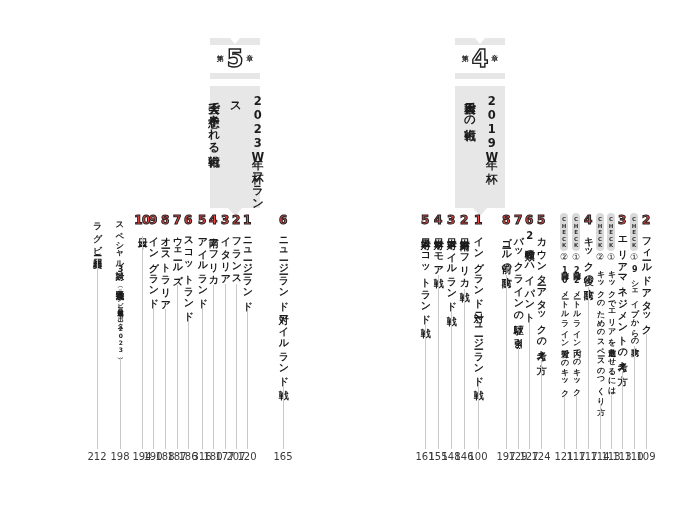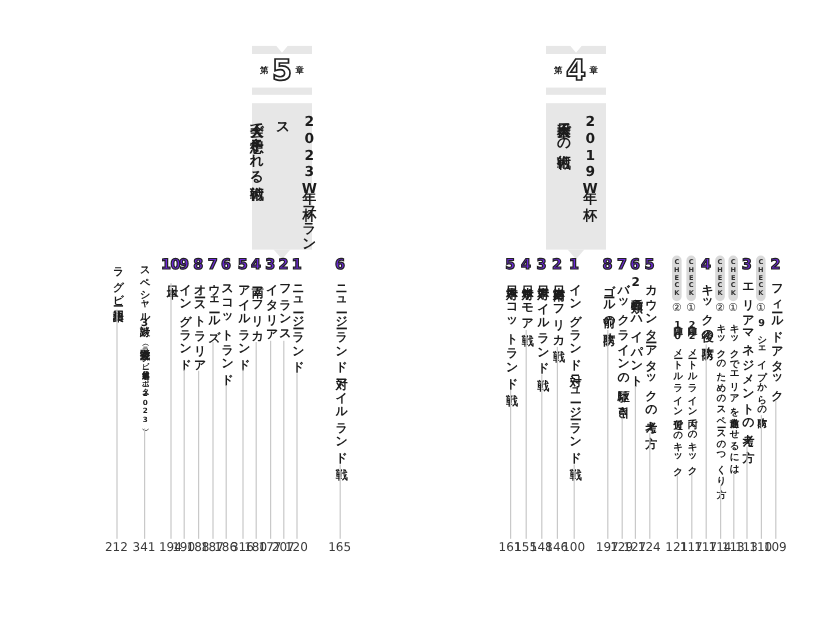--- a/index.html
+++ b/index.html
@@ -20,21 +20,21 @@
                padding-top:8px; box-sizing:border-box; }
   .title-text { writing-mode:vertical-rl; text-orientation:upright; font-size:11.5px; font-weight:700;
                 color:#1c1c1c; line-height:1.9; letter-spacing:0; }
   .title-text span { display:block; }
   .tip { width:0; height:0; border-left:7px solid transparent; border-right:7px solid transparent;
          border-top:8px solid #e7e7e7; }
   
   .col { position:absolute; top:213px; height:248px; width:22px;
          display:flex; flex-direction:column; align-items:center; }
   .col.w26 { width:26px; }
-  .num { font-size:12px; font-weight:700; color:#6d28d9; -webkit-text-stroke:1px #222;
+  .num { font-size:12px; font-weight:700; color:#ef4444; -webkit-text-stroke:1px #222;
          line-height:14px; height:14px; letter-spacing:-0.5px; flex:none; }
   .ttl { writing-mode:vertical-rl; text-orientation:upright; font-size:10px; font-weight:700;
          color:#1c1c1c; letter-spacing:1px; line-height:1.05; margin-top:3px; flex:none; }
   .ttl.sm { font-size:8px; font-weight:600; letter-spacing:0.5px; }
   .ttl.talk { font-size:8.5px; font-weight:600; letter-spacing:0; }
   .ttl .sub { font-size:6px; font-weight:600; }
   .check-pill { flex:none; background:#d9d9d9; border-radius:4px; padding:3px 1px 2px;
                 writing-mode:vertical-rl; text-orientation:upright; font-size:5.5px; font-weight:700;
                 color:#333; letter-spacing:0.5px; line-height:1.1; }
   .check-no { flex:none; font-size:9px; color:#222; line-height:10px; margin-top:1px; }
@@ -250,21 +250,21 @@
   </div>
   <div class="col" style="left:131px;">
     <span class="num">10</span>
     <span class="ttl">日本</span>
     <span class="lead"></span>
     <span class="pg">194</span>
   </div>
   <div class="col w26" style="left:107px;">
     <span class="ttl talk"><span>スペシャル対談3 浅野杏奈</span><span class="sub">（ラグビー日本代表応援サポーター2023）</span></span>
     <span class="lead"></span>
-    <span class="pg">341</span>
+    <span class="pg">198</span>
   </div>
   <div class="col" style="left:86px;">
     <span class="ttl" style="font-size:9px;">ラグビー用語集</span>
     <span class="lead"></span>
     <span class="pg">212</span>
   </div>
 
 </div>
 
 </body></html>

